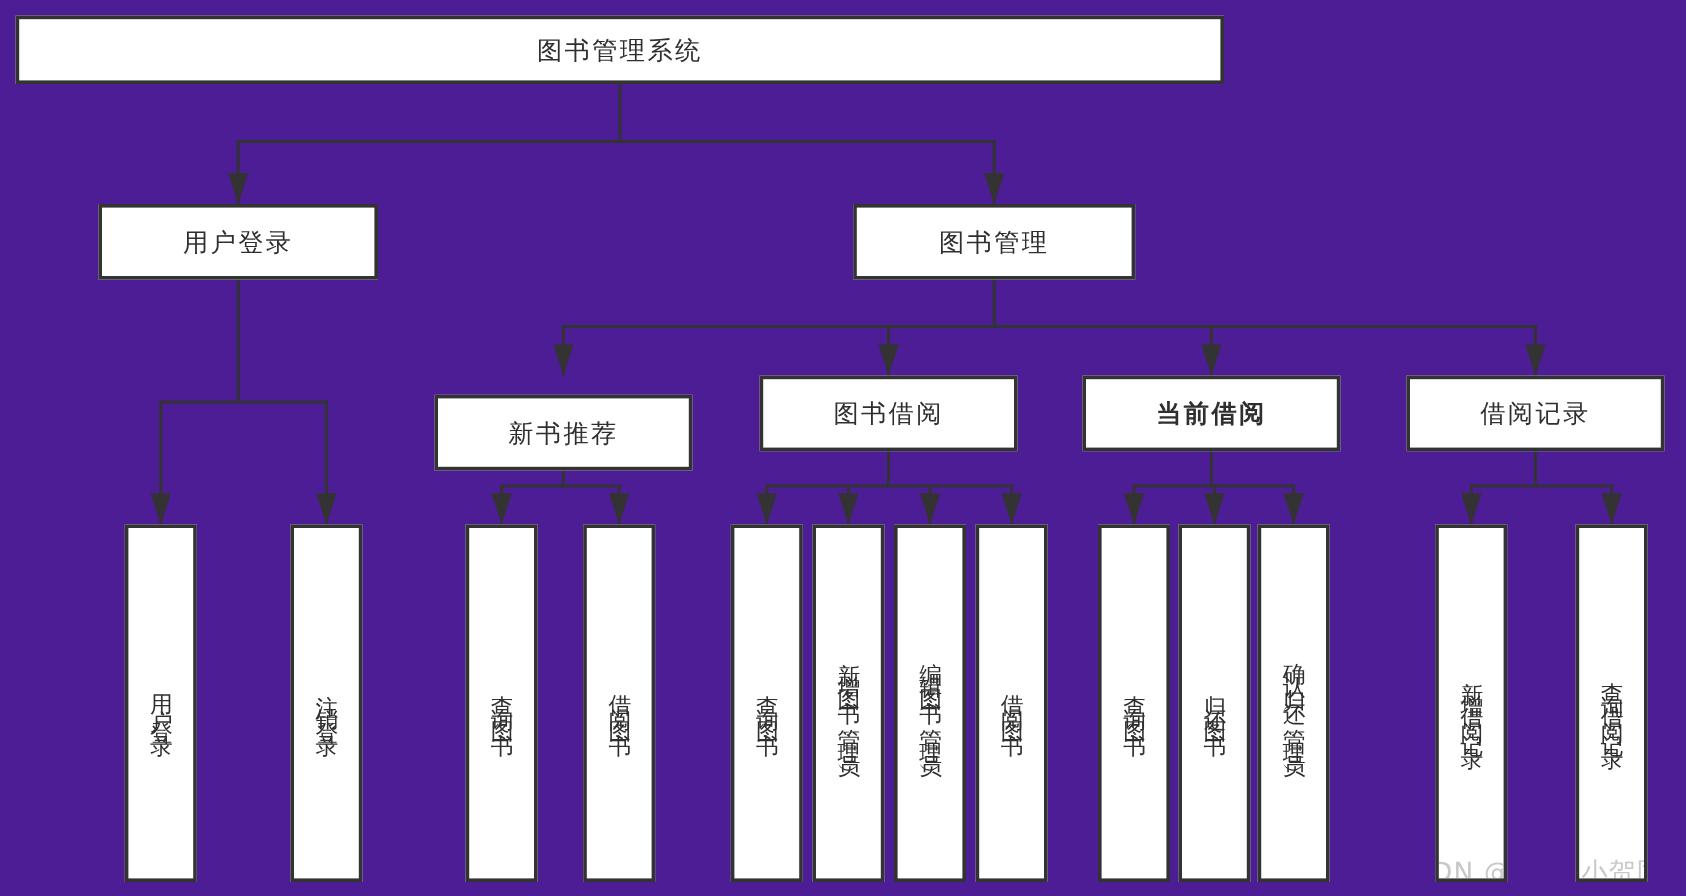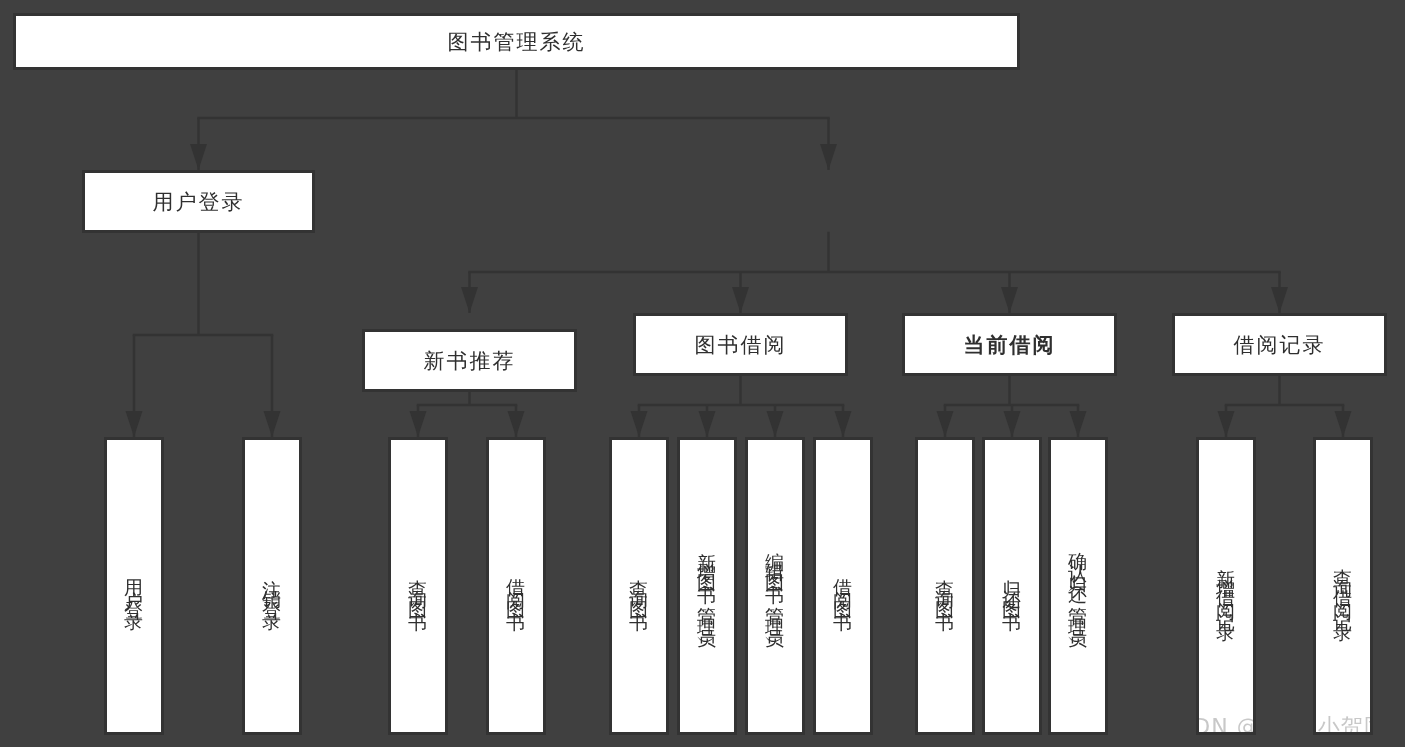--- a/index.html
+++ b/index.html
@@ -1,20 +1,20 @@
 <!DOCTYPE html>
 <html><head>
 <meta charset="utf-8">
 <style>
   html, body { margin: 0; padding: 0; background: #ffffff; }
   #stage {
     position: relative;
     width: 1405px;
     height: 747px;
-    background: #404040;
+    background: #4c1d95;
     font-family: "DejaVu Sans", "Liberation Sans", sans-serif;
     color: #2f2f2f;
     overflow: hidden;
   }
   #wires { position: absolute; left: 0; top: 0; width: 1405px; height: 747px; }
   .box {
     position: absolute;
     box-sizing: border-box;
     border: 3px solid #333333;
     background: #ffffff;
@@ -83,20 +83,21 @@
     <path d="M1078 405 L1078 437" stroke="#333333" stroke-width="2.5" fill="none" marker-end="url(#arrow)"></path>
 
     <path d="M1279.5 376 L1279.5 405 M1226 405 L1343 405" stroke="#333333" stroke-width="2.5" fill="none" stroke-linecap="square"></path>
     <path d="M1226 405 L1226 437" stroke="#333333" stroke-width="2.5" fill="none" marker-end="url(#arrow)"></path>
     <path d="M1343 405 L1343 437" stroke="#333333" stroke-width="2.5" fill="none" marker-end="url(#arrow)"></path>
   </svg>
 
   <div class="box hbox" style="left:13px; top:13px; width:1007px; height:57px;">图书管理系统</div>
 
   <div class="box hbox" style="left:82px; top:170px; width:233px; height:63px;">用户登录</div>
+  <div class="box hbox" style="left:711px; top:170px; width:235px; height:63px;">图书管理</div>
 
   <div class="box hbox" style="left:362px; top:313px; width:215px; height:63px;margin-top:16px;">新书推荐</div>
   <div class="box hbox" style="left:633px; top:313px; width:215px; height:63px;">图书借阅</div>
   <div class="box hbox" style="left:902px; top:313px; width:215px; height:63px;font-weight:bold;">当前借阅</div>
   <div class="box hbox" style="left:1172px; top:313px; width:215px; height:63px;">借阅记录</div>
 
   <div class="box vbox" style="left:104px; top:437px; width:60px; height:298px;">用户登录</div>
   <div class="box vbox" style="left:242px; top:437px; width:60px; height:298px;">注销登录</div>
 
   <div class="box vbox" style="left:388px; top:437px; width:60px; height:298px;">查询图书</div>

